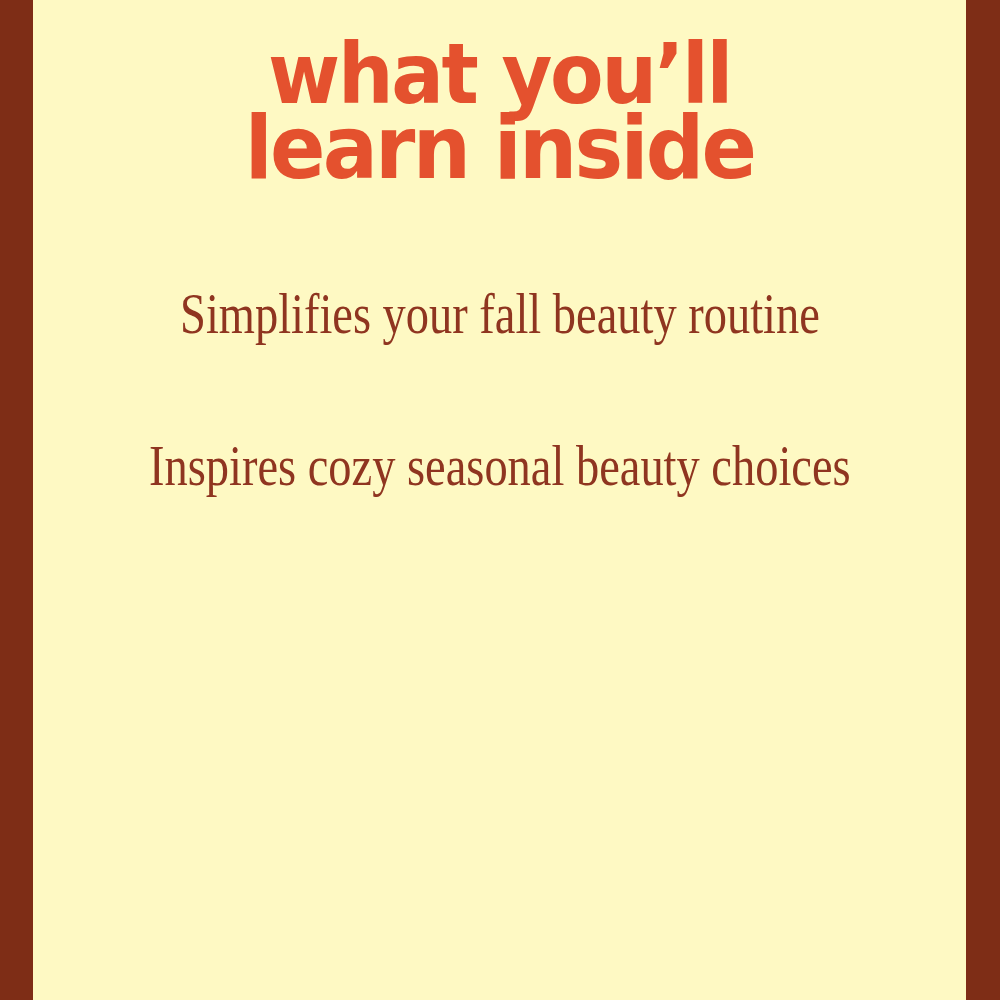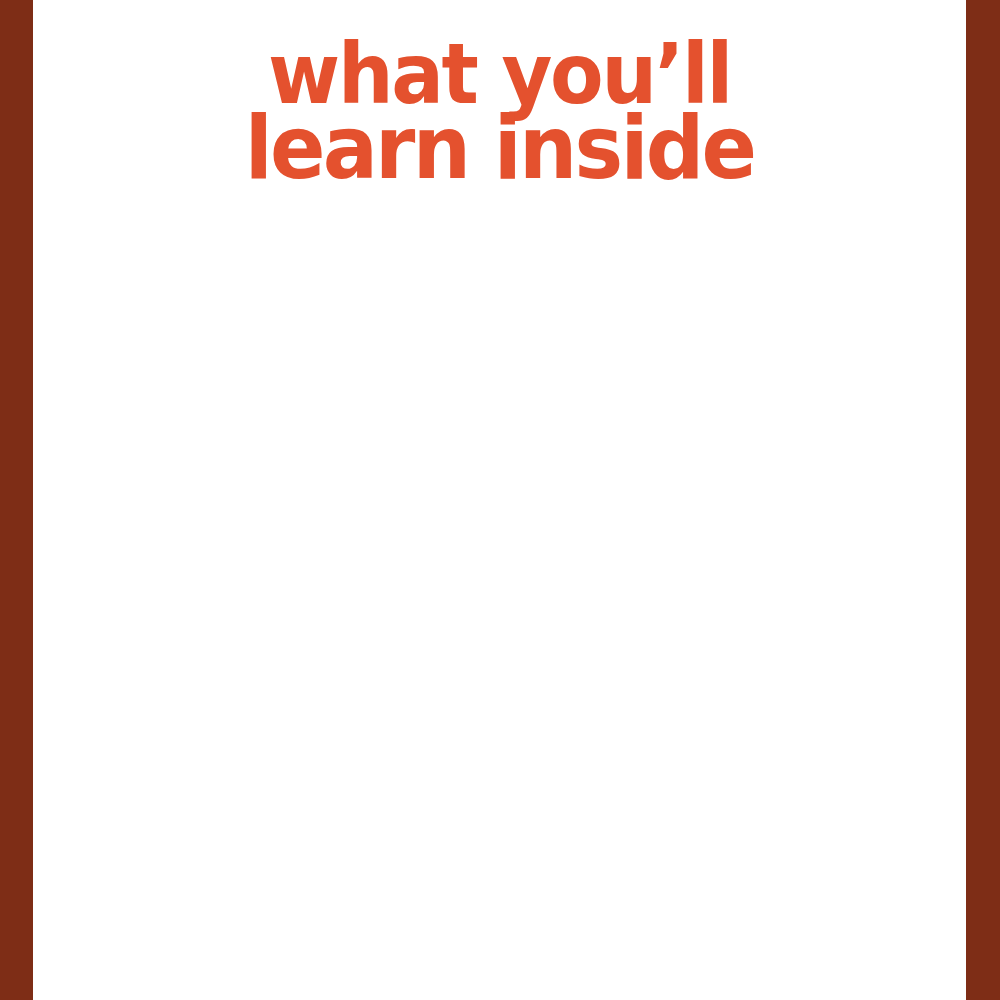--- a/index.html
+++ b/index.html
@@ -11,21 +11,21 @@
     height: 1000px;
     overflow: hidden;
     background: #f1ede6;
     font-family: "Liberation Sans", sans-serif;
   }
 
   .poster {
     position: relative;
     width: 1000px;
     height: 1000px;
-    background: #ffffff;
+    background: #fef9c3;
     box-sizing: border-box;
     overflow: hidden;
   }
 
   
   .edge-bar {
     position: absolute;
     top: 0;
     bottom: 0;
     width: 33px;
@@ -102,16 +102,22 @@
   <div class="edge-bar right"></div>
 
   <div class="content">
 
     <div class="heading">
       <span class="hline hline-1">what you’ll</span>
       <span class="hline hline-2">learn inside</span>
     </div>
 
     <div class="benefits">
+      <div class="benefit-line">
+        <span>Simplifies your fall beauty routine</span>
+      </div>
+      <div class="benefit-line">
+        <span>Inspires cozy seasonal beauty choices</span>
+      </div>
     </div>
 
   </div>
 </div>
 
 </body></html>

